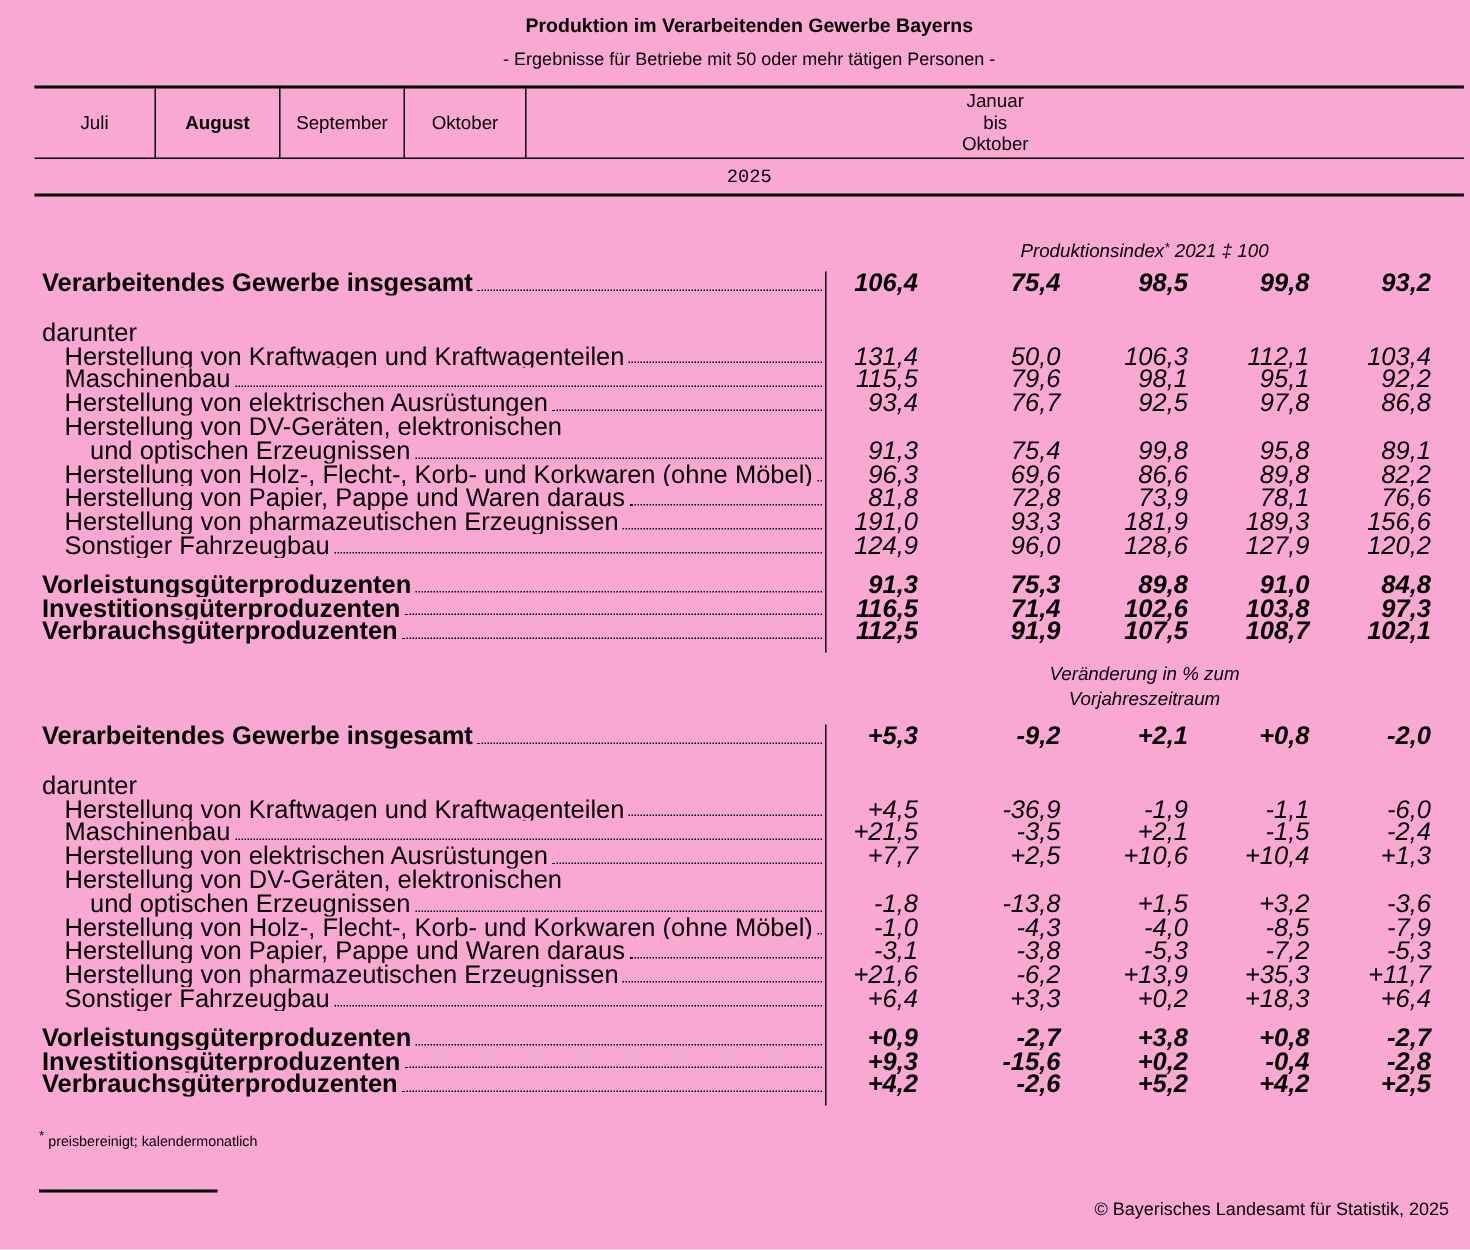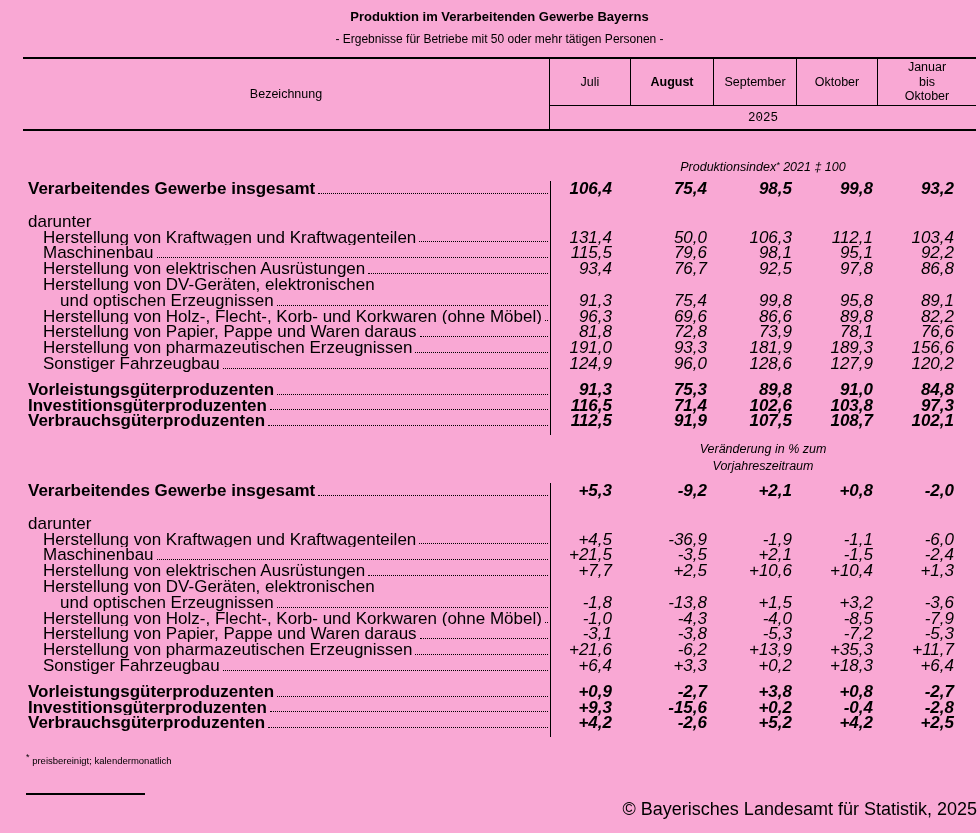--- a/index.html
+++ b/index.html
@@ -49,34 +49,31 @@
   .c2{width:83px;padding-right:5px;}
   .c3{width:81px;padding-right:5px;}
   .c4{width:98px;padding-right:22px;}
   .row.bold .lbl{font-weight:bold;}
   .row.bold .val{font-weight:bold;}
 
   
   .footnote{position:absolute;top:752px;left:26px;font-size:9.5px;}
   .fn-sup{font-size:9px;vertical-align:4px;}
   .sepline{position:absolute;top:793px;left:26px;width:119px;height:1.6px;background:#000;}
-  .copyright{position:absolute;top:799px;left:24px;width:953px;text-align:right;font-size:18px;}
+  .copyright{position:absolute;top:799px;left:13px;width:953px;text-align:right;font-size:12px;}
 </style>
 </head>
 <body>
 
 <div class="page">
 
   <div class="title">Produktion im Verarbeitenden Gewerbe Bayerns</div>
   <div class="subtitle">- Ergebnisse für Betriebe mit 50 oder mehr tätigen Personen -</div>
 
   <div class="thead">
-    <div class="th-bez">
-      <span>Bezeichnung</span>
-    </div>
     <div class="th-months">
       <div class="th-row">
         <div class="th m0">Juli</div>
         <div class="th m1">August</div>
         <div class="th m2">September</div>
         <div class="th m3">Oktober</div>
         <div class="th m4">
           <span class="narrow">Januar bis Oktober</span>
         </div>
       </div>

